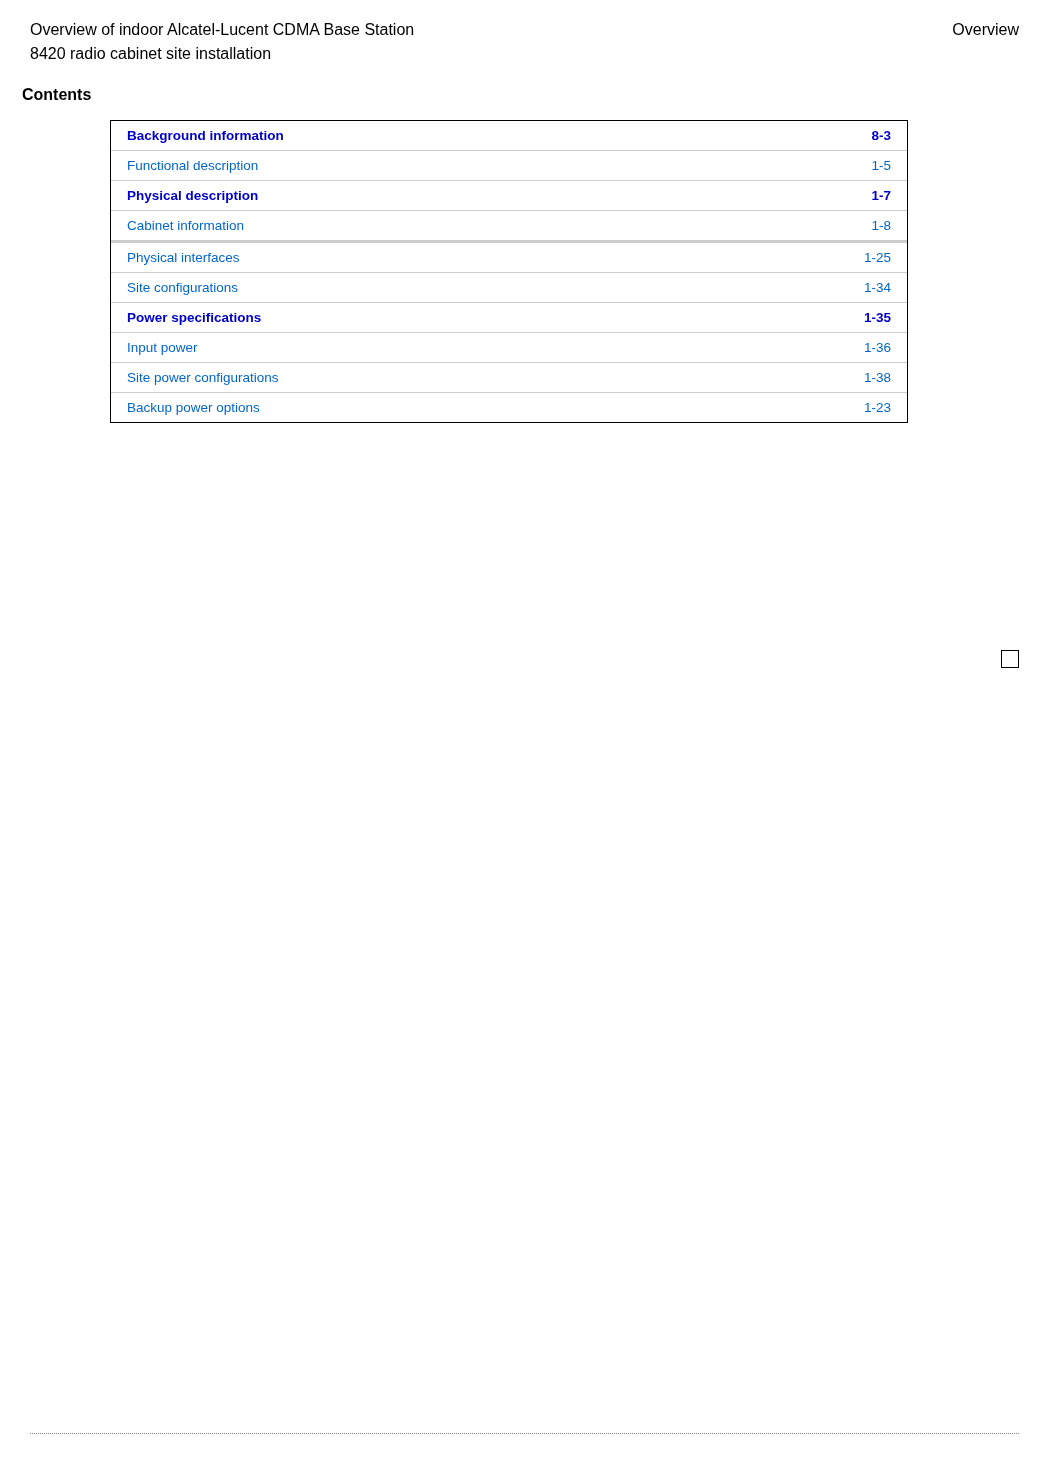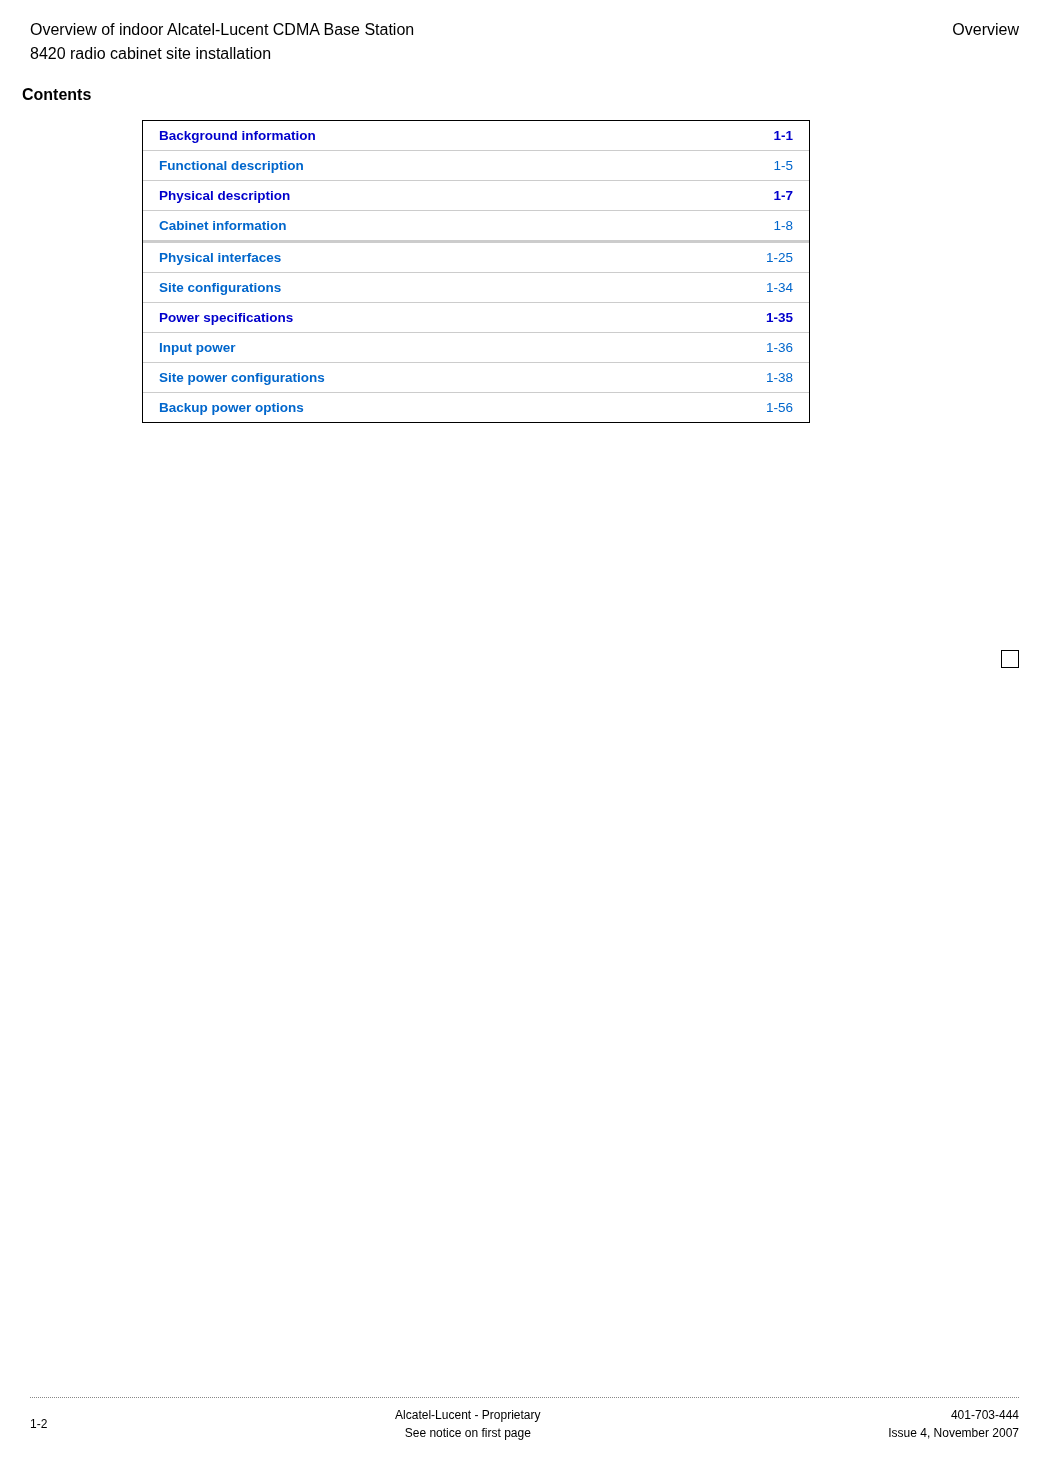--- a/index.html
+++ b/index.html
@@ -42,22 +42,22 @@
 
     .contents-title {
       font-size: 16px;
       font-weight: bold;
       margin-bottom: 16px;
       color: #000000;
     }
 
     .toc-table {
       border: 1.5px solid #000000;
-      width: 668px;
-      margin-left: 120px;
+      width: 798px;
+      margin-left: 88px;
     }
 
     .toc-row {
       display: flex;
       justify-content: space-between;
       align-items: center;
       padding: 7px 16px 7px 16px;
       border-bottom: none;
     }
 
@@ -68,21 +68,21 @@
     .toc-label {
       font-size: 13.5px;
     }
 
     .toc-label.bold-blue {
       font-weight: bold;
       color: #0000cc;
     }
 
     .toc-label.normal-blue {
-      font-weight: bold;
+      font-weight: normal;
       color: #0066cc;
     }
 
     .toc-page {
       font-size: 13.5px;
       color: #0066cc;
       min-width: 40px;
       text-align: right;
     }
 
@@ -155,21 +155,21 @@
   </div>
 </div>
 
 <div class="contents-section">
   <div class="contents-title">Contents</div>
 
   <div class="toc-table" id="toc-container">
 
   <div class="toc-row">
         <span class="toc-label bold-blue">Background information</span>
-        <span class="toc-page bold-blue">1-1</span>
+        <span class="toc-page bold-blue">8-3</span>
       </div>
       <div class="toc-divider"></div>
       <div class="toc-row">
         <span class="toc-label normal-blue">Functional description</span>
         <span class="toc-page ">1-5</span>
       </div>
       <div class="toc-divider"></div>
       <div class="toc-row">
         <span class="toc-label bold-blue">Physical description</span>
         <span class="toc-page bold-blue">1-7</span>
@@ -202,33 +202,22 @@
         <span class="toc-page ">1-36</span>
       </div>
       <div class="toc-divider"></div>
       <div class="toc-row">
         <span class="toc-label normal-blue">Site power configurations</span>
         <span class="toc-page ">1-38</span>
       </div>
       <div class="toc-divider"></div>
       <div class="toc-row">
         <span class="toc-label normal-blue">Backup power options</span>
-        <span class="toc-page ">1-56</span>
+        <span class="toc-page ">1-23</span>
       </div>
     </div>
 </div>
 
 <div class="small-box"></div>
 
 <div class="page-footer">
   <div class="footer-dotted-line"></div>
-  <div class="footer-content">
-    <div class="footer-left">1-2</div>
-    <div class="footer-center">
-      <div>Alcatel-Lucent - Proprietary</div>
-      <div>See notice on first page</div>
-    </div>
-    <div class="footer-right">
-      <div>401-703-444</div>
-      <div>Issue 4, November 2007</div>
-    </div>
-  </div>
 </div>
 
 </body></html>

